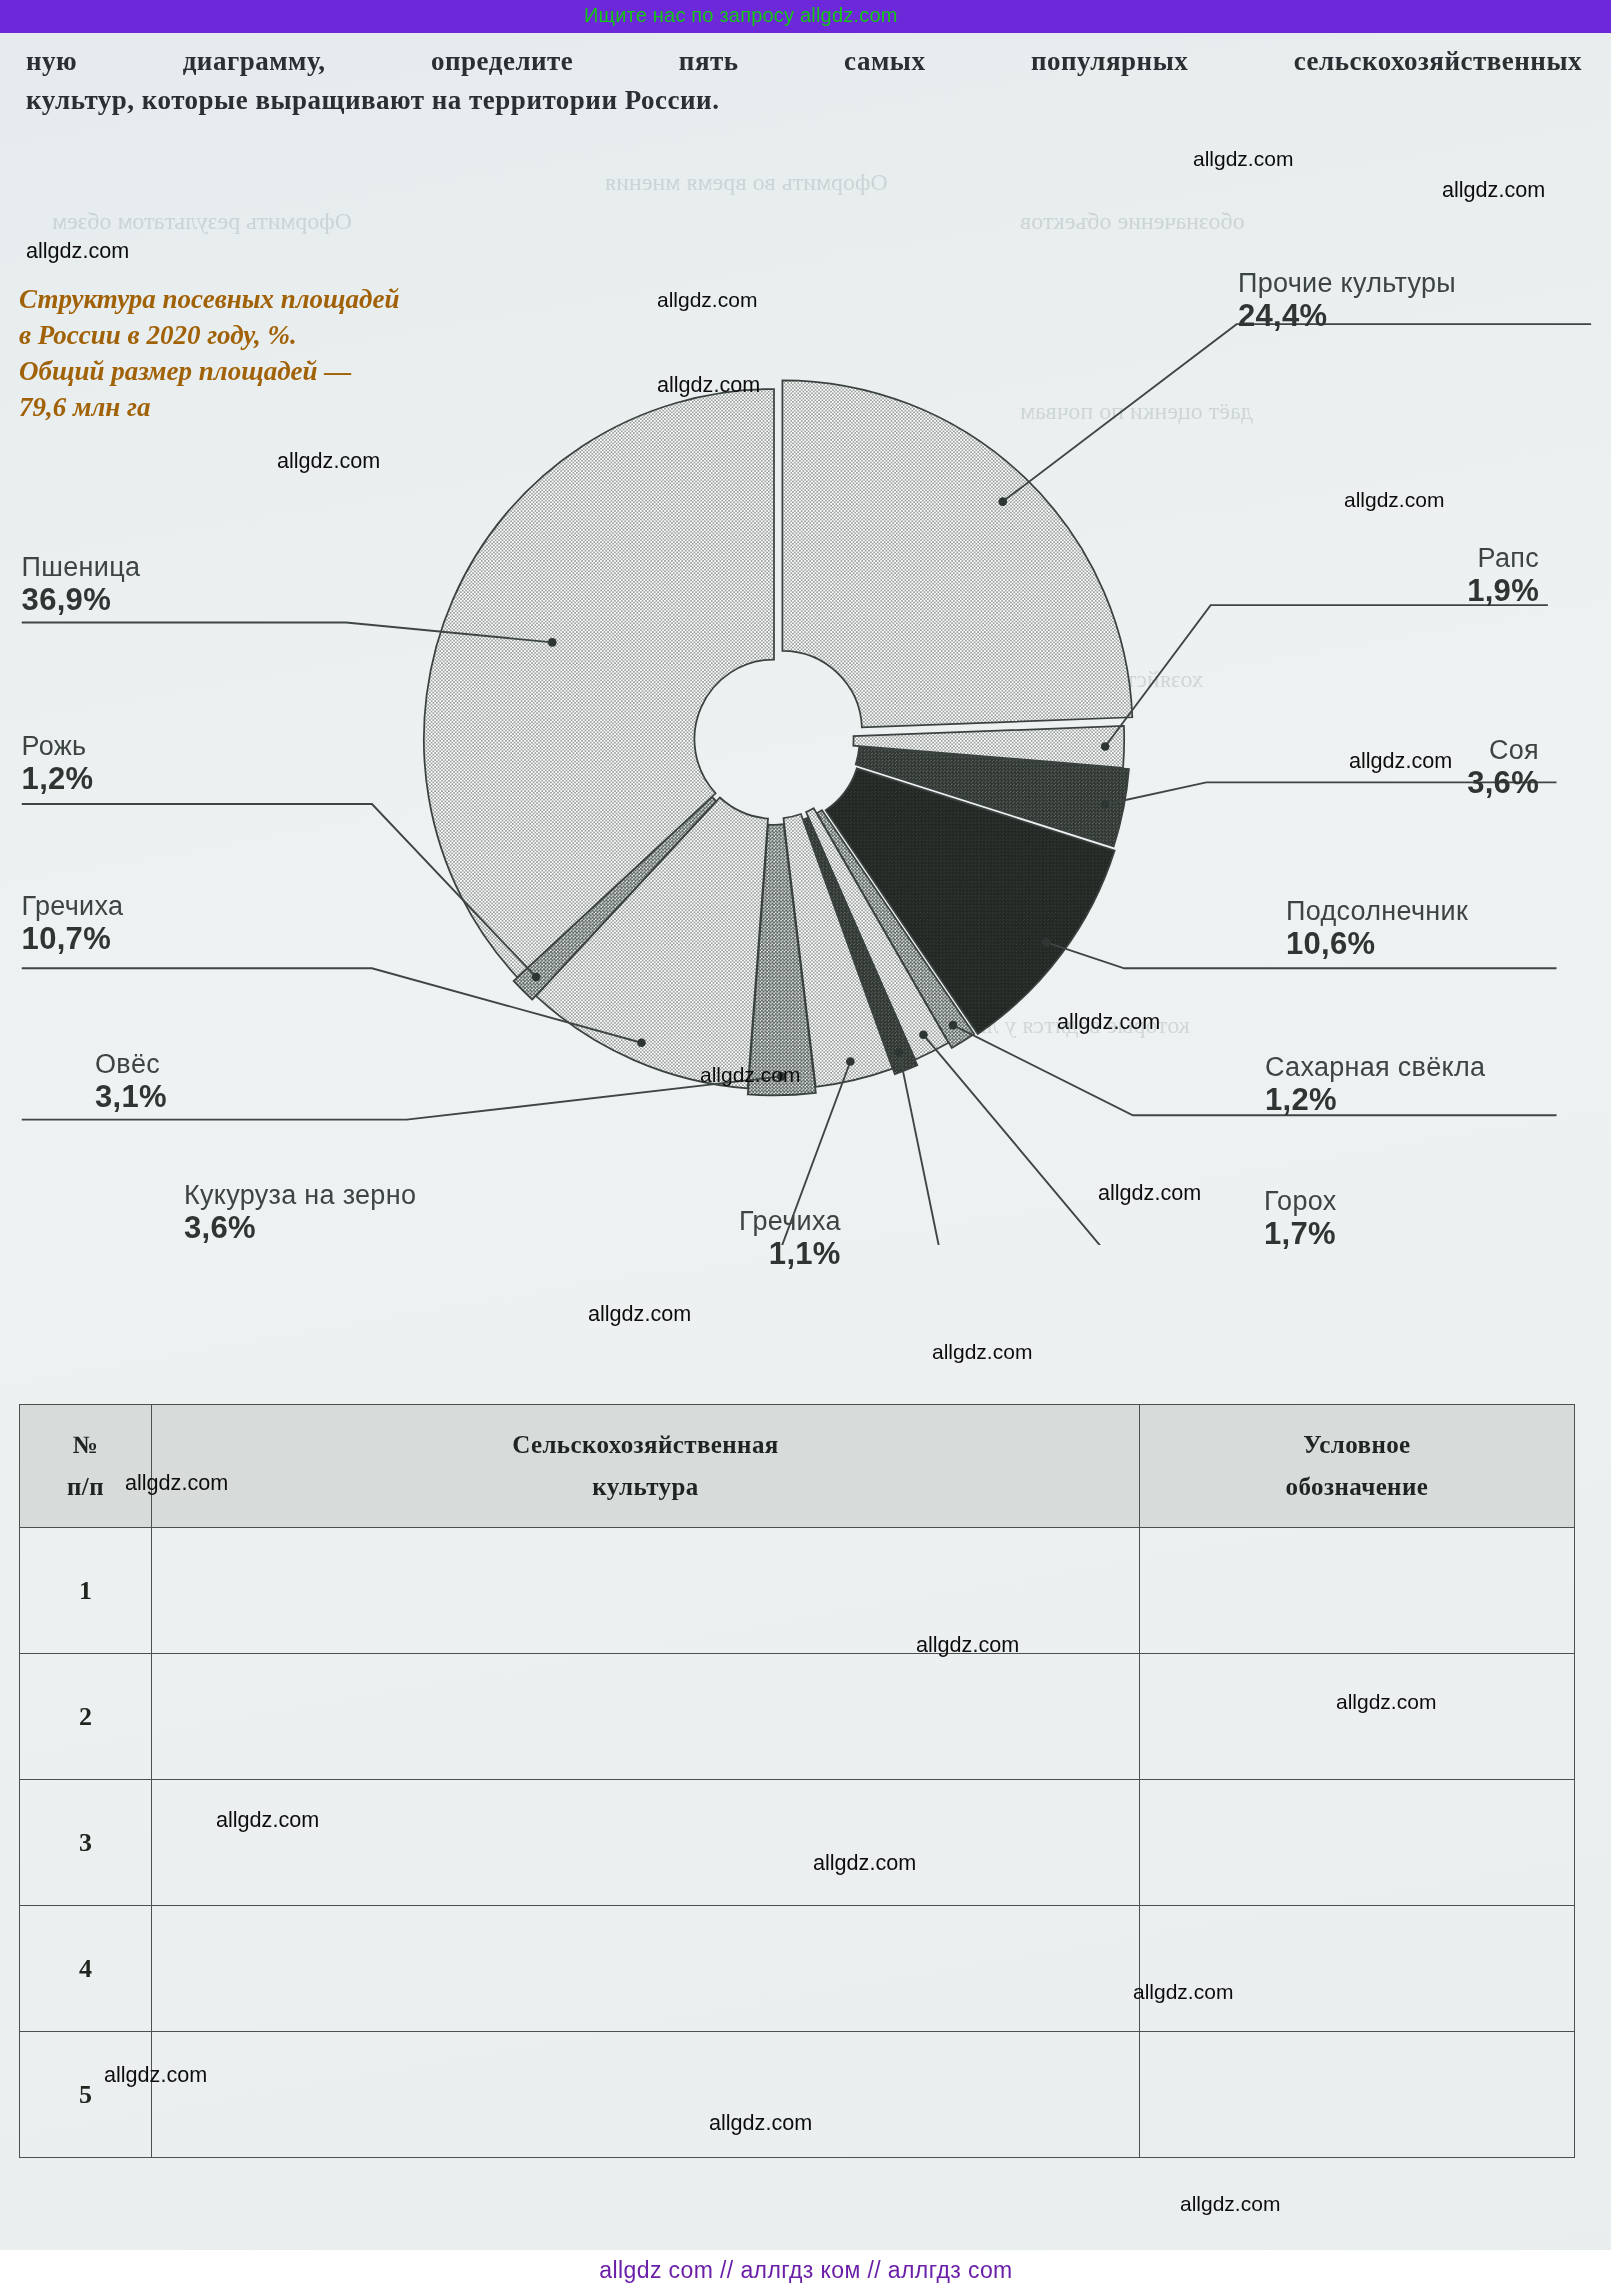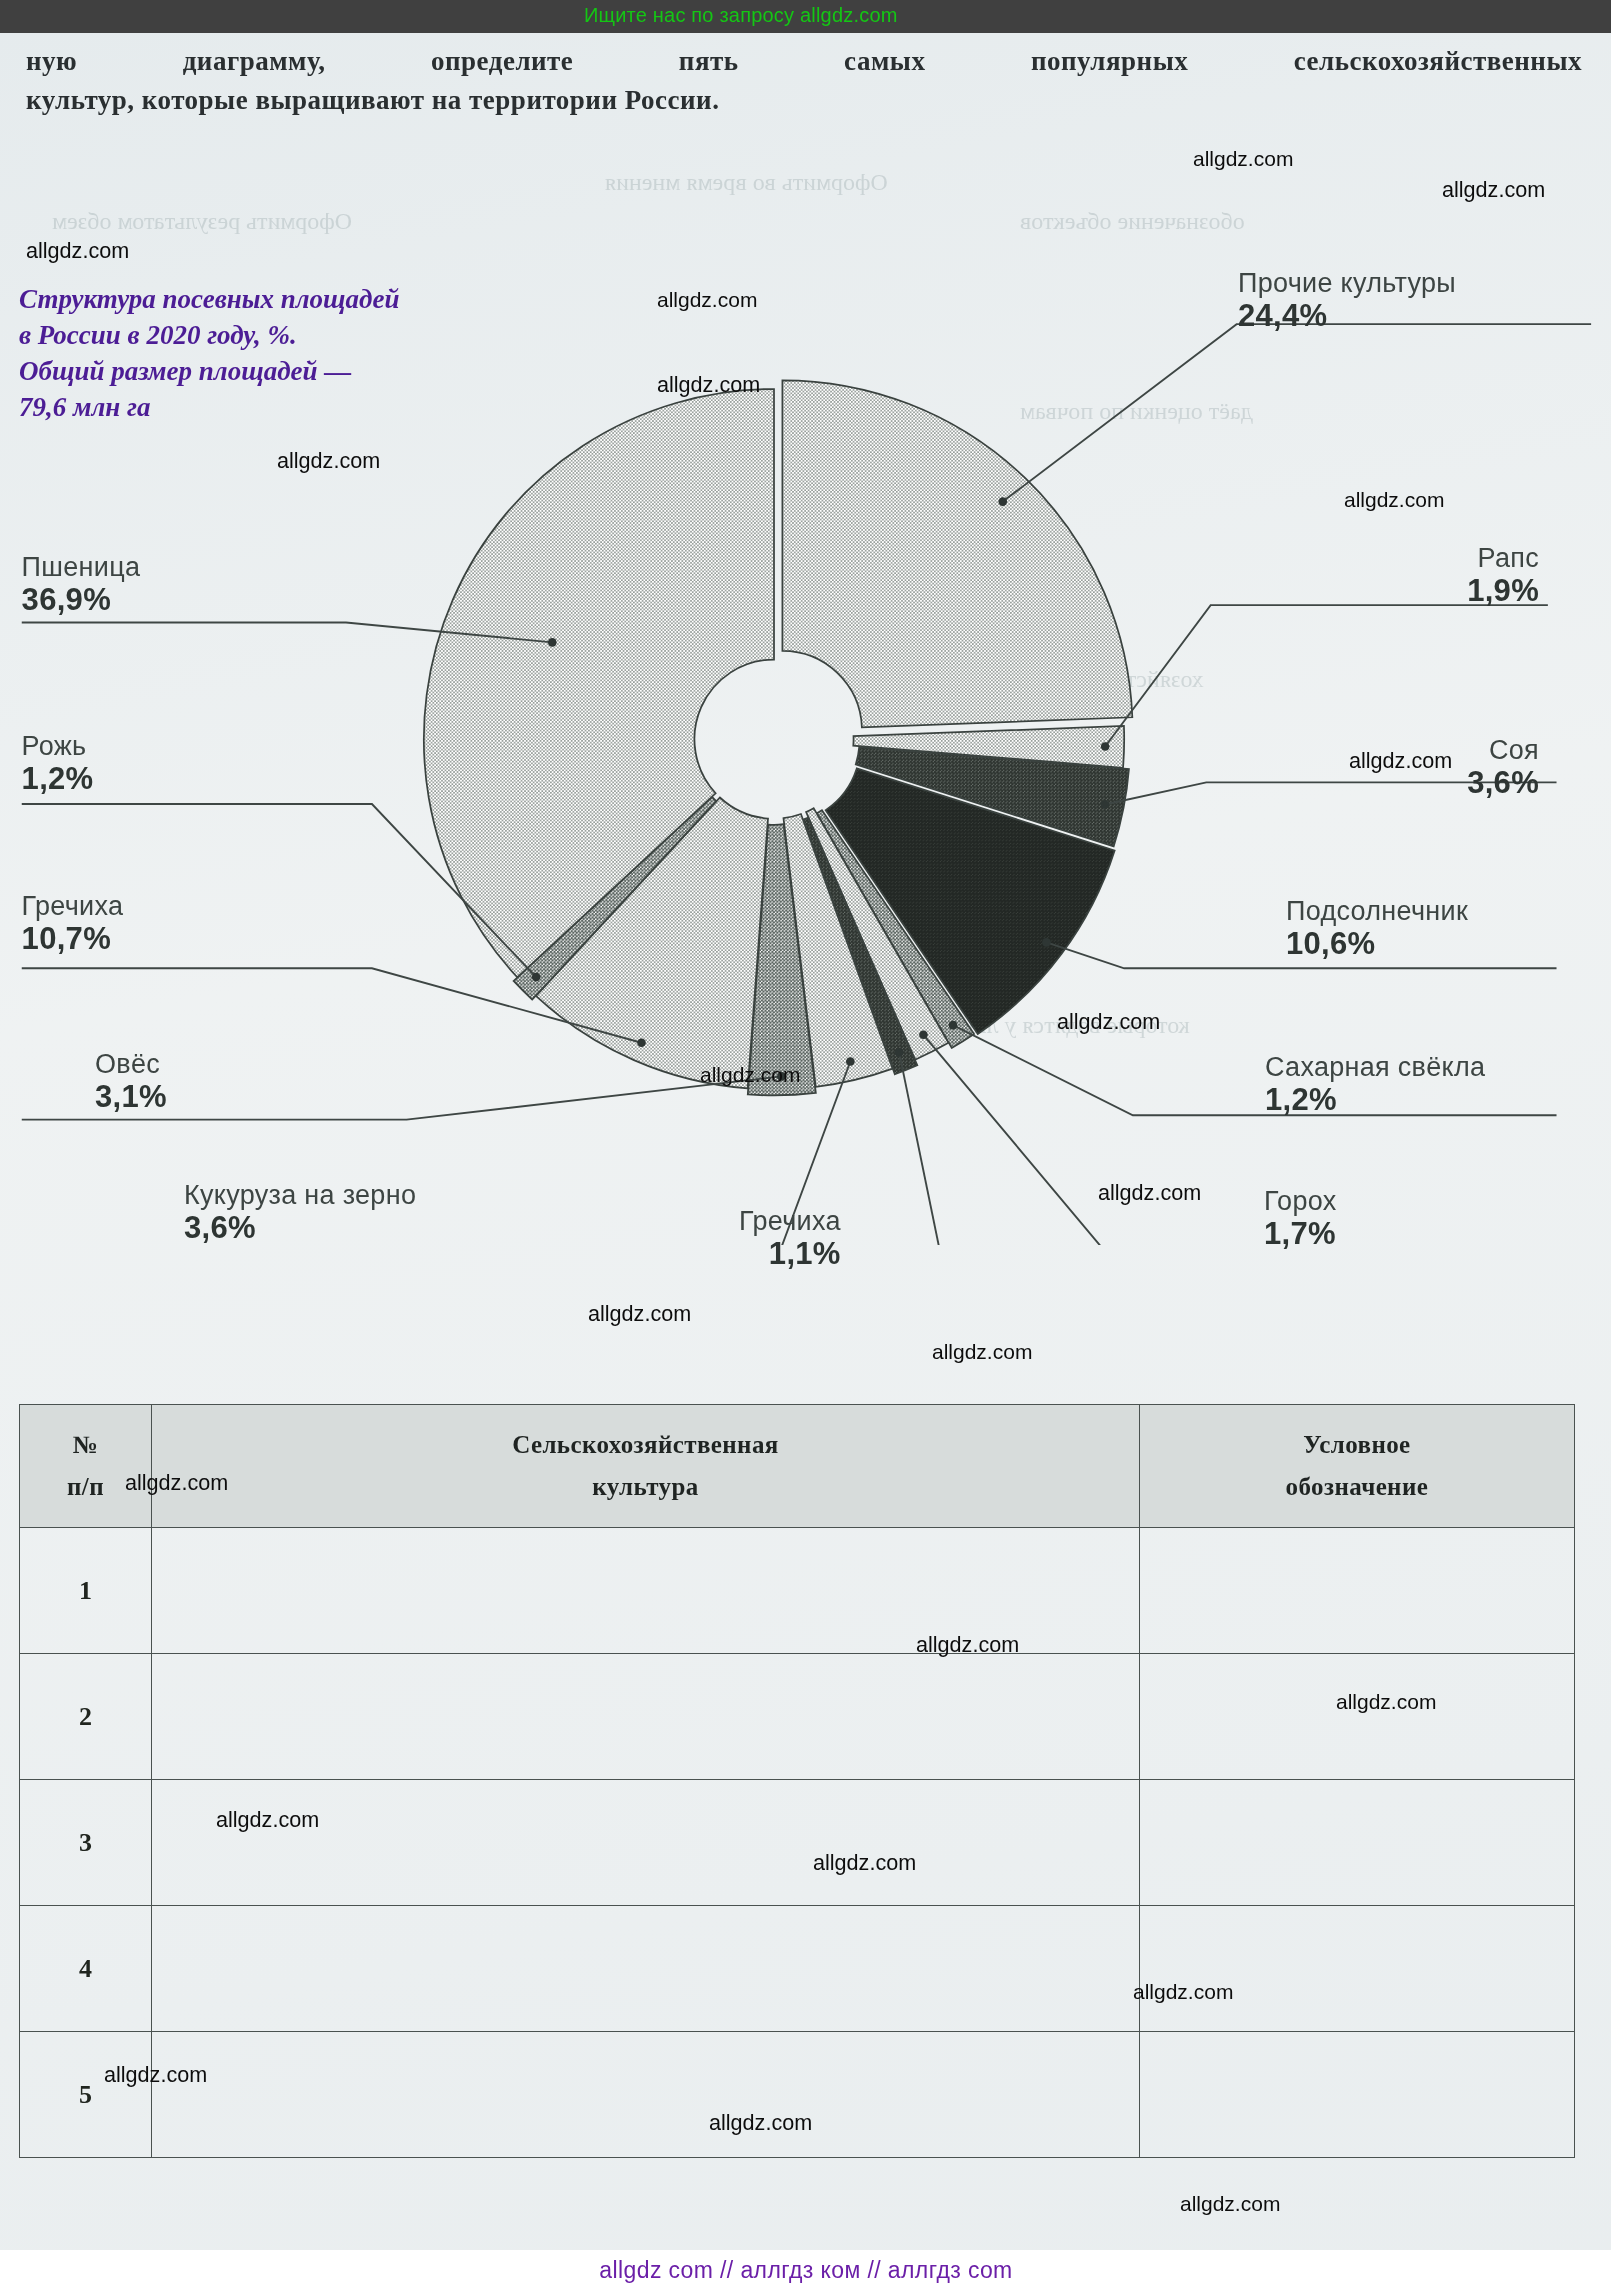--- a/index.html
+++ b/index.html
@@ -14,21 +14,21 @@
     position:absolute;inset:0;
     background:
       linear-gradient(180deg,#ffffff 0px,#ffffff 33px,#eef1f2 33px,#eef1f2 100%);
   }
   .scanwash{
     position:absolute;left:0;top:33px;width:1612px;height:2222px;
     background:linear-gradient(170deg,rgba(222,230,233,.55),rgba(242,245,244,.25) 40%,rgba(228,234,236,.5) 100%);
     pointer-events:none;
   }
   .topbar{
-    position:absolute;left:0;top:0;width:1612px;height:33px;background:#404040;
+    position:absolute;left:0;top:0;width:1612px;height:33px;background:#6d28d9;
   }
   .topbar span{
     position:absolute;left:584px;top:3.5px;
     color:#14c614;font-size:20px;font-family:"Liberation Sans",sans-serif;
     letter-spacing:0.2px;
   }
   
   .task{
     position:absolute;left:26px;top:42px;width:1556px;
     font-family:"Liberation Serif", serif;
@@ -40,21 +40,21 @@
   .task p{margin:0;}
   .task .l1{text-align:justify;text-align-last:justify;}
   .task .l2{text-align:justify;text-align-last:justify;}
   .task .l3{text-align:left;}
   .task .l4{text-align:left;}
   
   .charttitle{
     position:absolute;left:19px;top:281px;width:406px;
     font-family:"Liberation Serif", serif;
     font-style:italic;font-weight:700;
-    font-size:27px;line-height:36px;color:#4c1d95;
+    font-size:27px;line-height:36px;color:#a16207;
   }
   
   #chartsvg{position:absolute;left:0;top:242px;}
   
   .lab{position:absolute;color:#3c4442;}
   .lab .nm{font-size:27px;line-height:31px;letter-spacing:0.3px;white-space:nowrap;color:#3d4543;}
   .lab .pc{font-size:31px;line-height:34px;font-weight:bold;letter-spacing:0.3px;color:#2e3533;}
   .lab.right{text-align:right;}
   .lab.left{text-align:left;}
   

